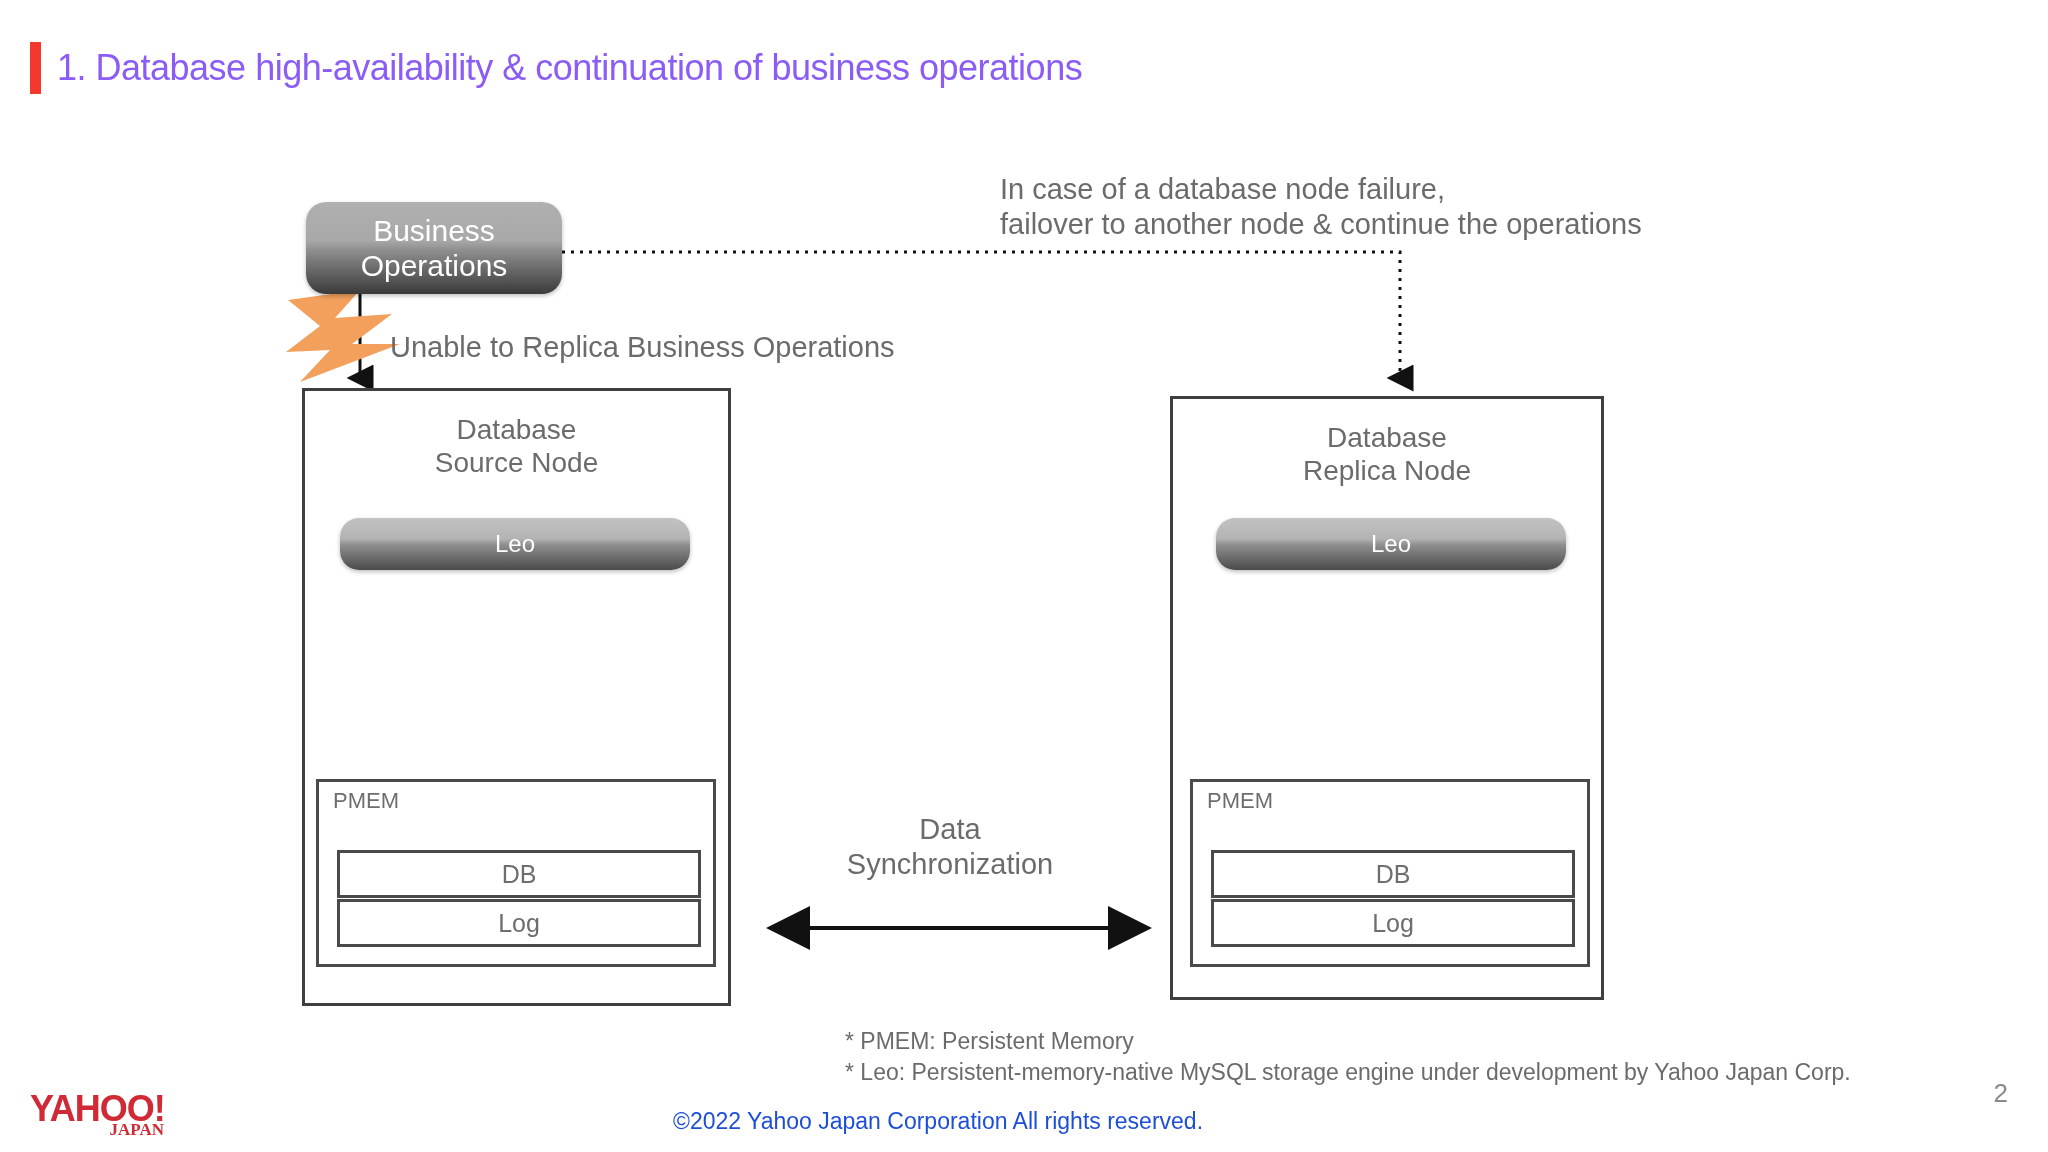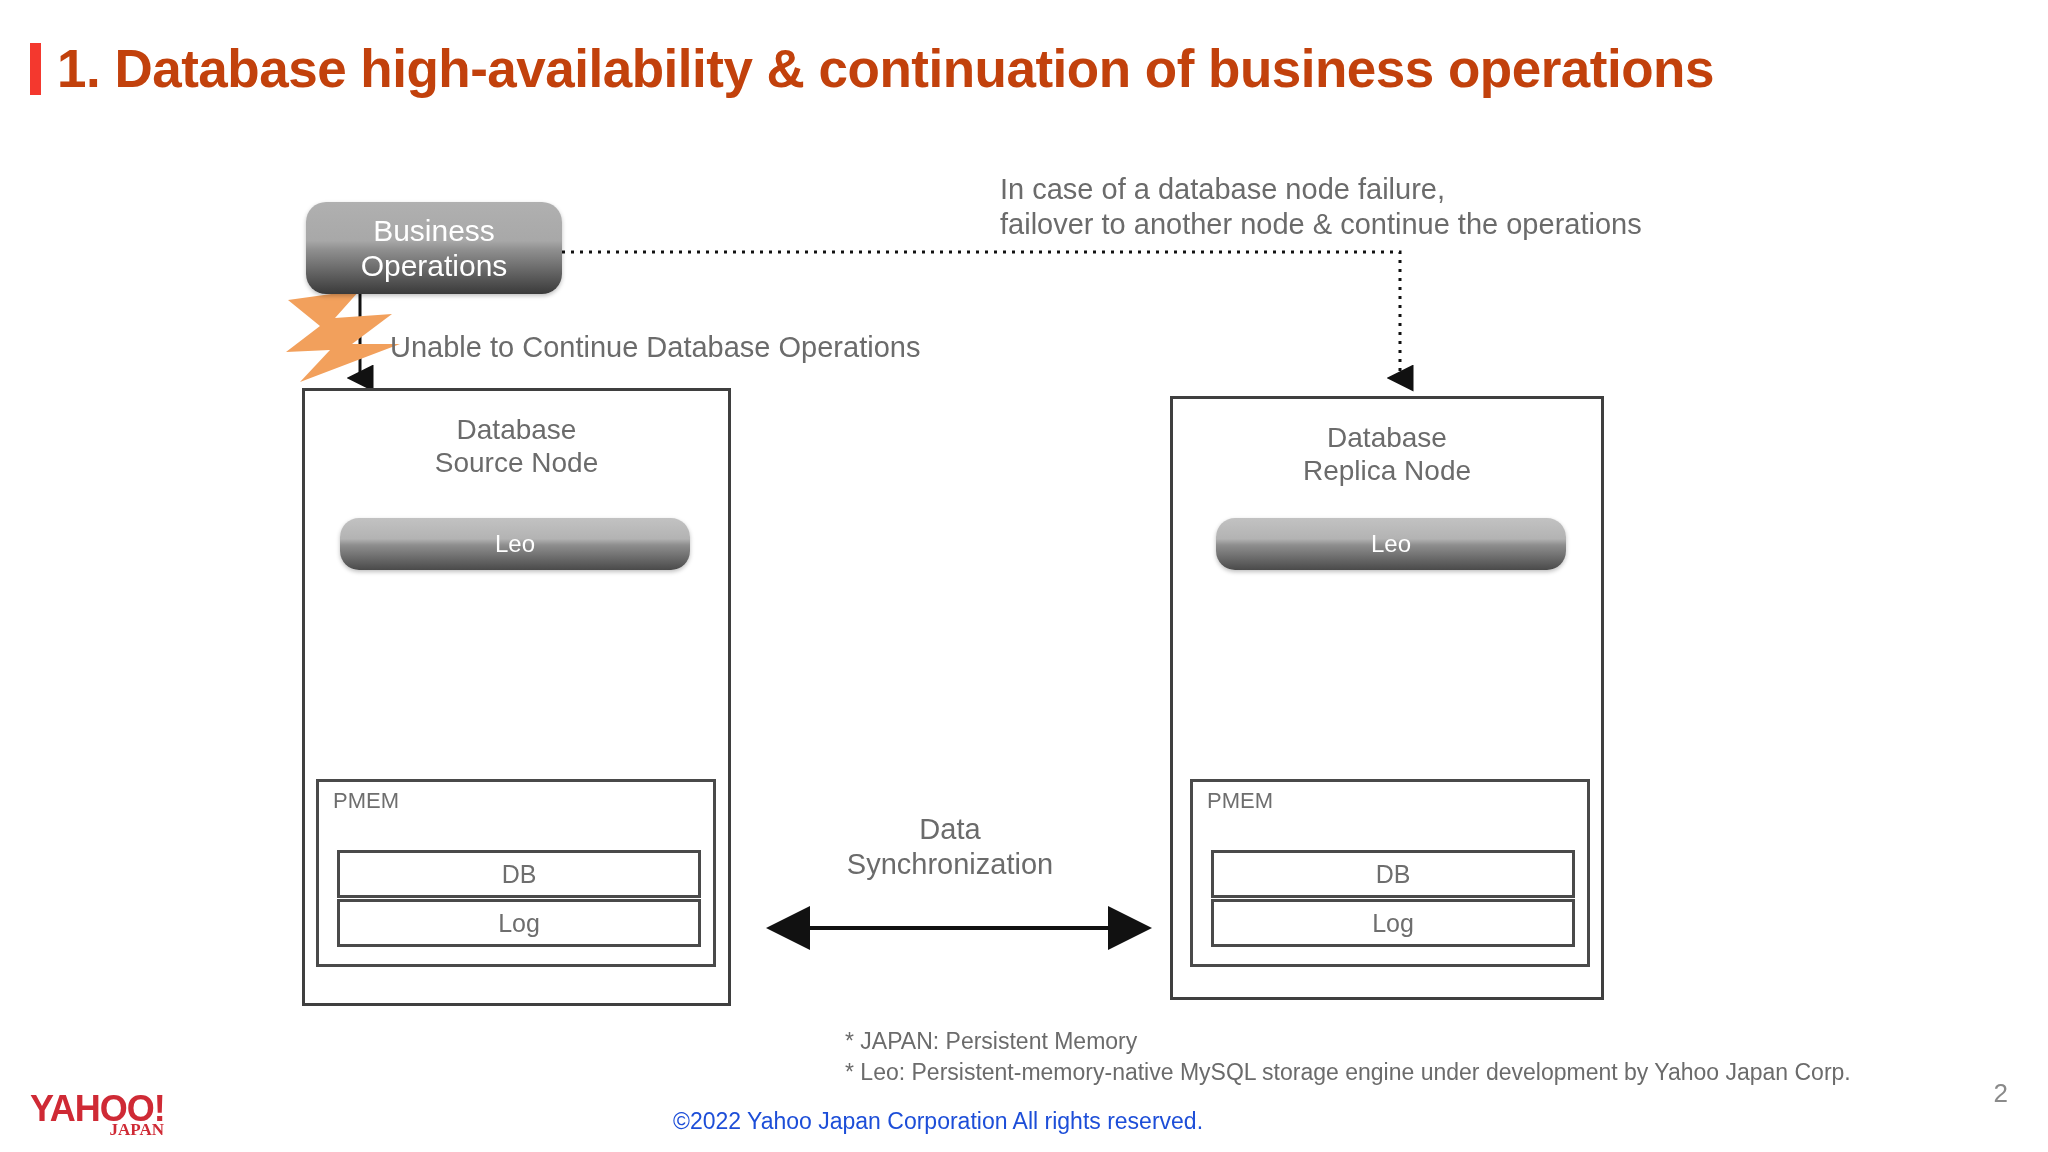--- a/index.html
+++ b/index.html
@@ -26,23 +26,23 @@
     align-items: center;
     gap: 16px;
   }
   #title-accent {
     width: 11px;
     height: 52px;
     background: #F4382E;
     flex: 0 0 auto;
   }
   #title-text {
-    font-size: 53px;
-    font-weight: bold;
-    color: #c2410c;
+    font-size: 36px;
+    font-weight: normal;
+    color: #8b5cf6;
     letter-spacing: -0.5px;
     white-space: nowrap;
     line-height: 1;
   }
 
   
   #business-app-box {
     position: absolute;
     left: 306px;
     top: 202px;
@@ -250,21 +250,21 @@
   <path d="M334,645 L404,633 L380,664 L436,658 L398,690 L445,689 L341,735 L374,696 L328,698 L364,671 Z" fill="#F2A05C"></path>
 </svg>
 
 <div id="business-app-box">
   <div>Business</div>
   <div>Operations</div>
 </div>
 
 <div class="annot" id="failover-note">In case of a database node failure,
 failover to another node  &amp; continue the operations</div>
-<div class="annot" id="unable-note">Unable to Continue Database Operations</div>
+<div class="annot" id="unable-note">Unable to Replica Business Operations</div>
 <div class="annot" id="machine-note">Machine or
 PMEM Failure</div>
 <div class="annot" id="sync-note">Data
 Synchronization</div>
 
 <div class="node-frame" id="node-left">
   <div class="node-title">
     <div>Database</div>
     <div>Source Node</div>
   </div>
@@ -283,21 +283,21 @@
   </div>
 </div>
 <div class="leo-box" id="leo-right">Leo</div>
 <div class="pmem-frame" id="pmem-right">
   <div class="pmem-label">PMEM</div>
   <div class="pmem-slot db">DB</div>
   <div class="pmem-slot log">Log</div>
 </div>
 
 <div id="footnotes">
-  <div>* JAPAN: Persistent Memory</div>
+  <div>* PMEM: Persistent Memory</div>
   <div>* Leo: Persistent-memory-native MySQL storage engine under development by Yahoo Japan Corp.</div>
 </div>
 
 <div id="yj-logo">
   <div class="yj-main">YAHOO!</div>
   <div class="yj-sub">JAPAN</div>
 </div>
 <div id="copyright">©2022 Yahoo Japan Corporation All rights reserved.</div>
 <div id="page-number">2</div>
 

